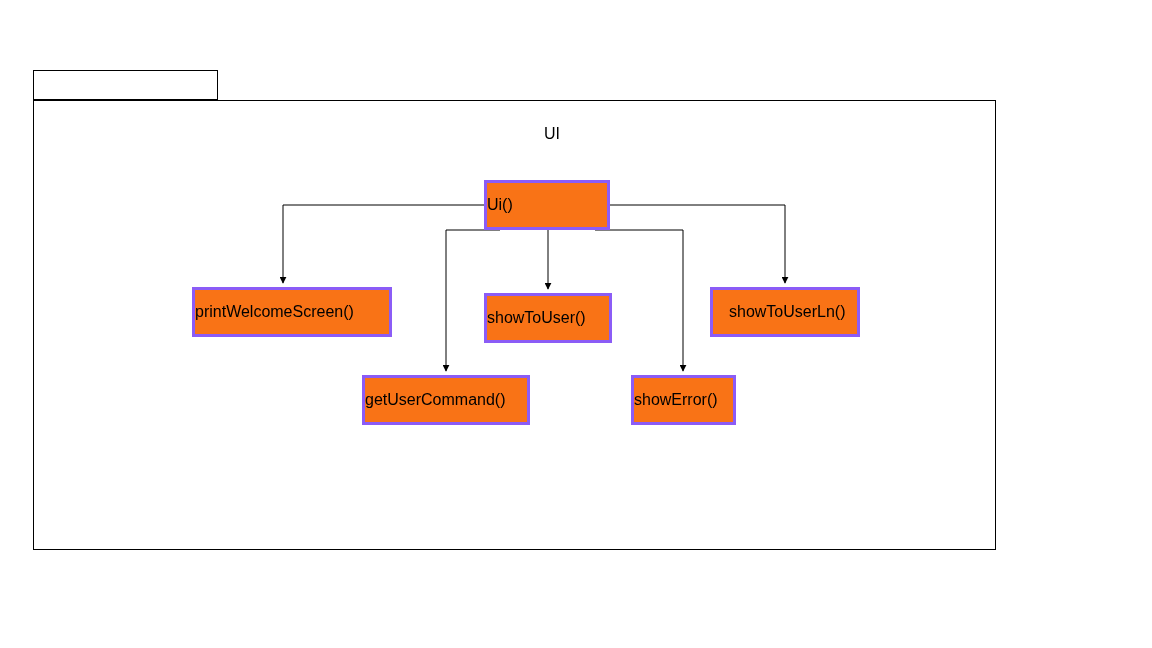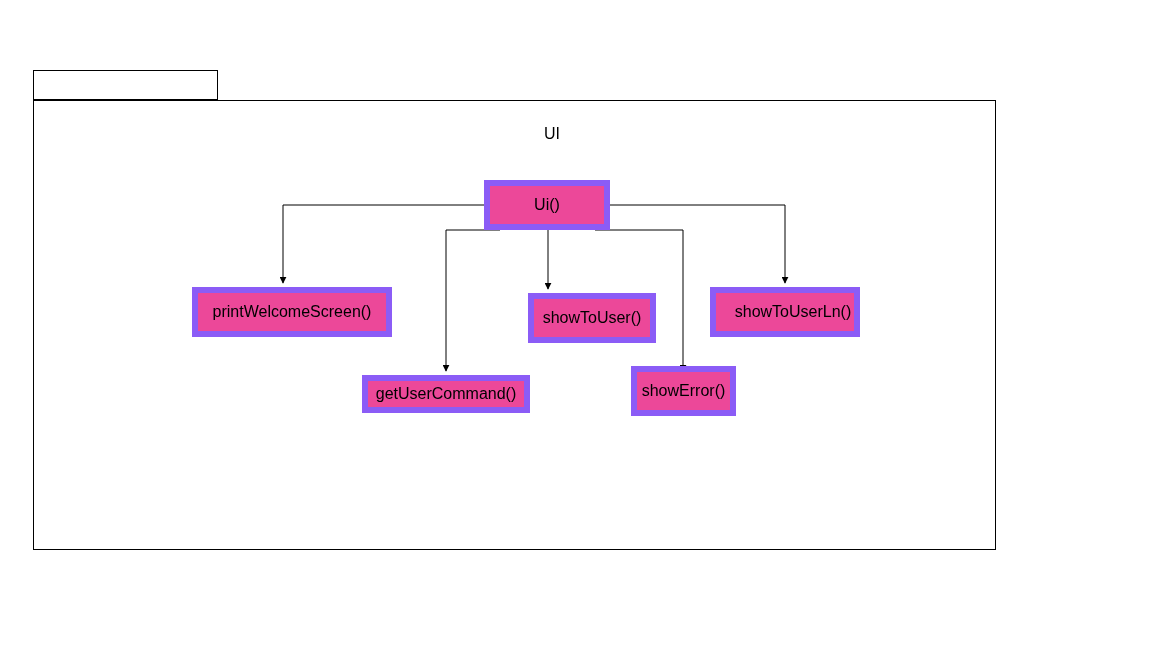--- a/index.html
+++ b/index.html
@@ -28,26 +28,26 @@
     border: 1px solid #000;
     background: #fff;
     box-sizing: border-box;
   }
   .title {
     position: absolute;
     text-align: right;
   }
   .node {
     position: absolute;
-    background: #ec4899;
-    border: 6px solid #8b5cf6;
+    background: #f97316;
+    border: 3px solid #8b5cf6;
     box-sizing: border-box;
     display: flex;
     align-items: center;
-    justify-content: center;
+    justify-content: flex-start;
     white-space: nowrap;
   }
   svg.connectors {
     position: absolute;
     left: 0;
     top: 0;
     width: 1152px;
     height: 648px;
     pointer-events: none;
   }
@@ -81,29 +81,29 @@
   </svg>
 
   <div class="node" style="left:484px; top:180px; width:126px; height:50px;">
     <span>Ui()</span>
   </div>
 
   <div class="node" style="left:192px; top:287px; width:200px; height:50px;">
     <span>printWelcomeScreen()</span>
   </div>
 
-  <div class="node" style="left:484px; top:293px; width:128px; height:50px;margin-left:44px;">
+  <div class="node" style="left:484px; top:293px; width:128px; height:50px;">
     <span>showToUser()</span>
   </div>
 
   <div class="node" style="left:710px; top:287px; width:150px; height:50px;padding-left:16px;">
     <span>showToUserLn()</span>
   </div>
 
-  <div class="node" style="left:362px; top:375px; width:168px; height:38px;">
+  <div class="node" style="left:362px; top:375px; width:168px; height:50px;">
     <span>getUserCommand()</span>
   </div>
 
-  <div class="node" style="left:631px; top:366px; width:105px; height:50px;">
+  <div class="node" style="left:631px; top:375px; width:105px; height:50px;">
     <span>showError()</span>
   </div>
 
 </div>
 
 </body></html>

